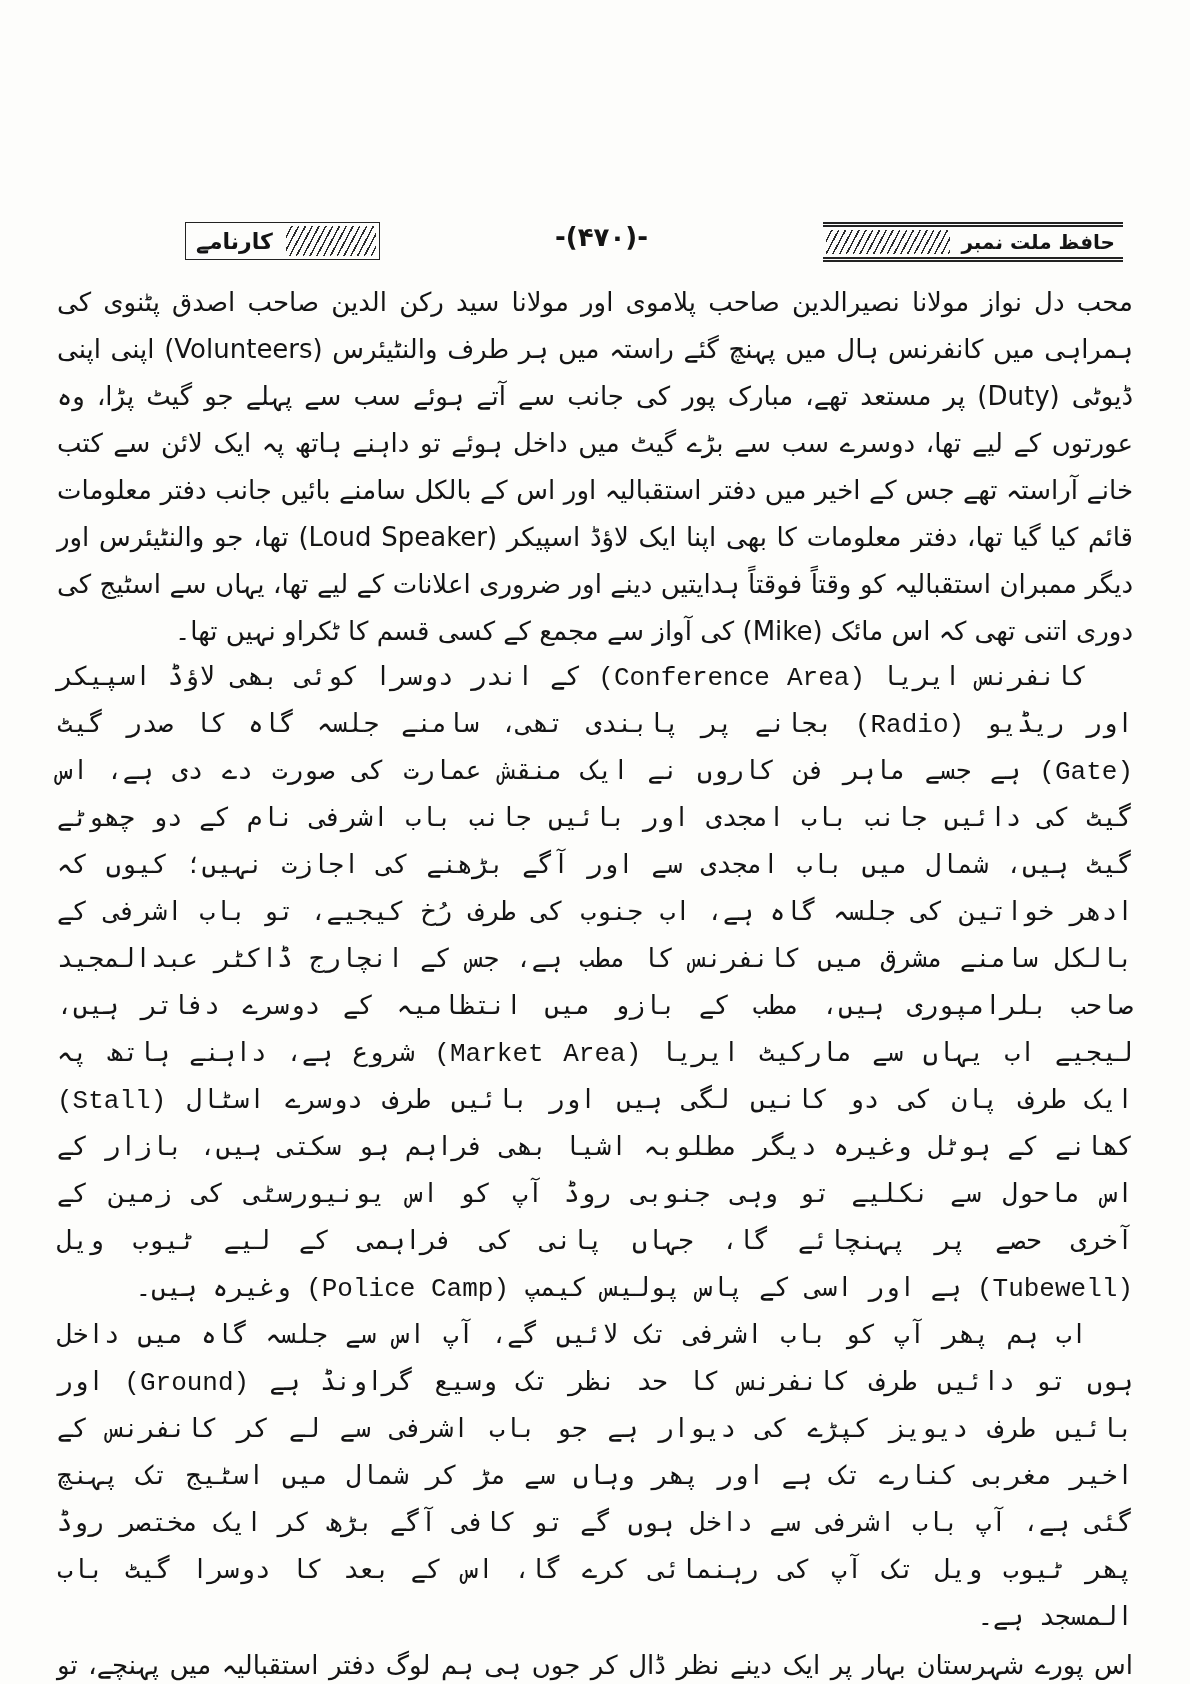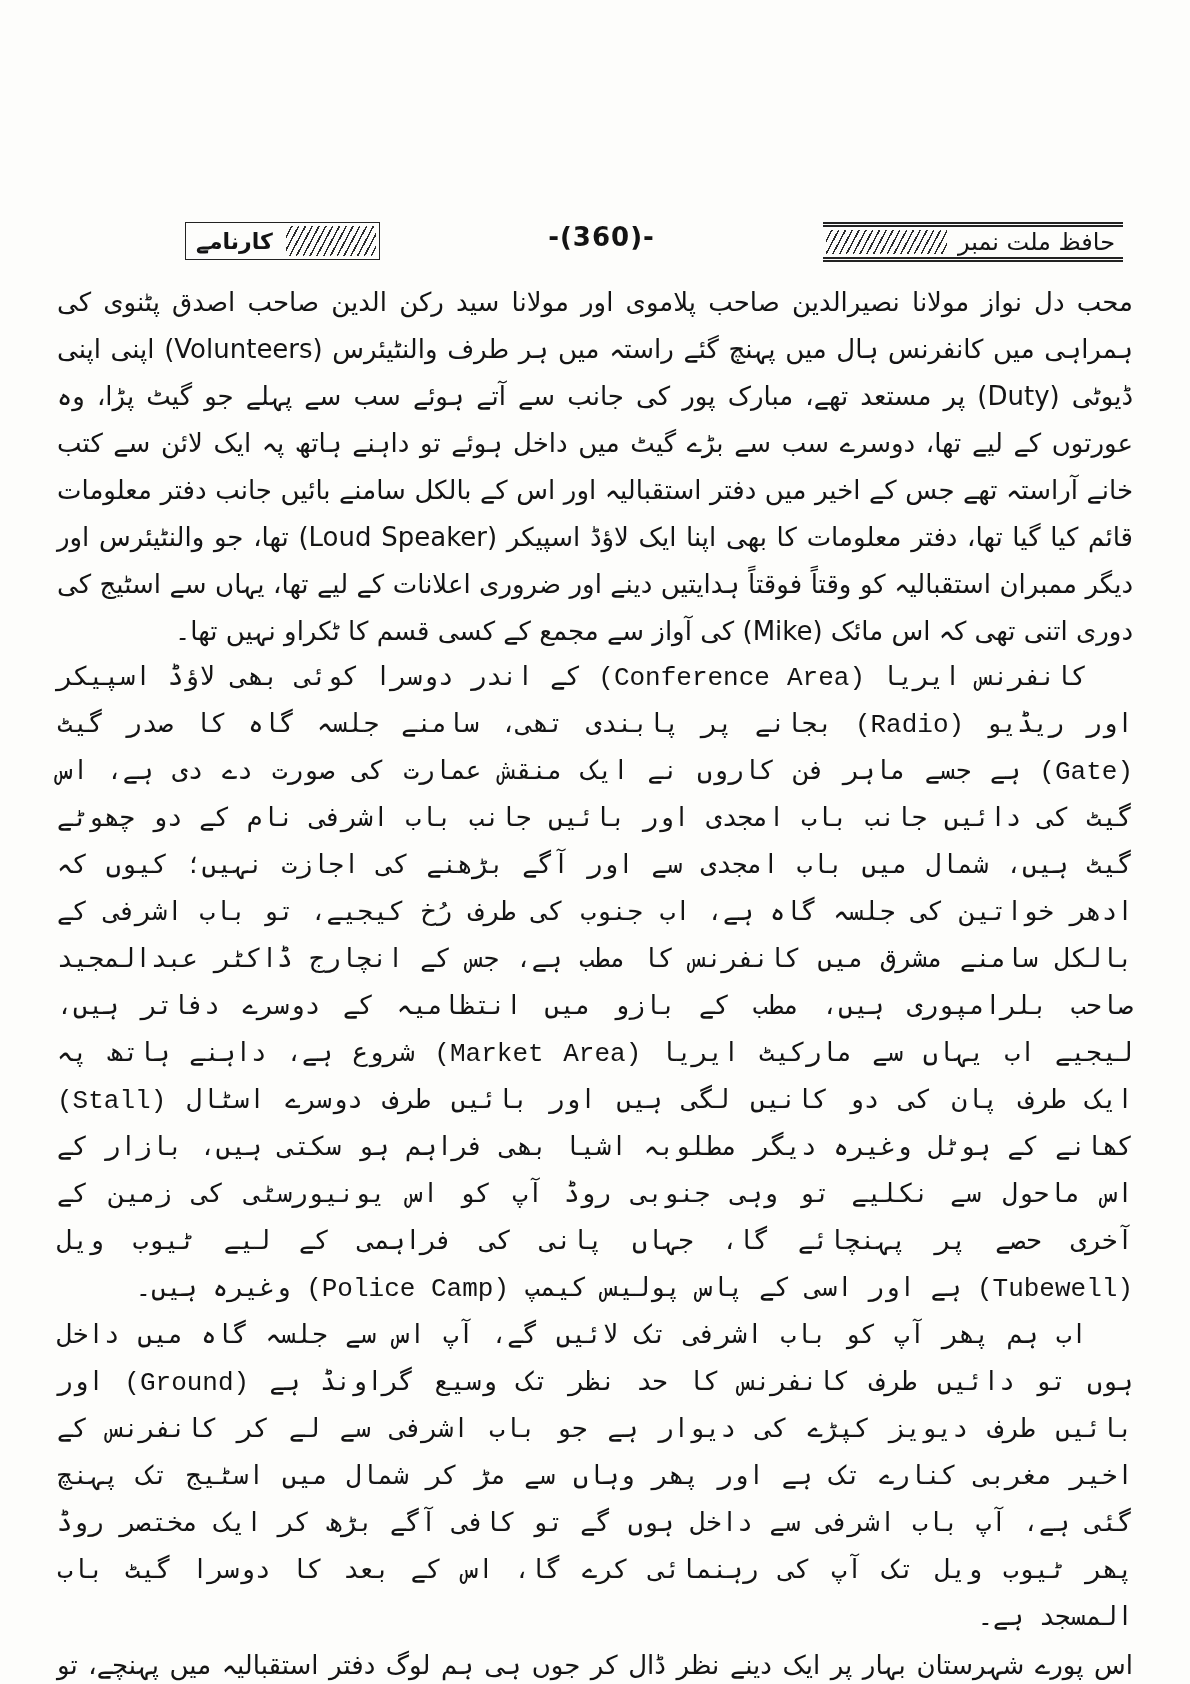--- a/index.html
+++ b/index.html
@@ -62,22 +62,22 @@
     height: 40px;
     border-top: 5px double #222;
     border-bottom: 5px double #222;
     box-sizing: border-box;
   }
   .hdr-right-box .title {
     display: flex;
     align-items: center;
     justify-content: center;
     padding: 0 8px;
-    font-size: 24px;
-    font-weight: normal;
+    font-size: 20px;
+    font-weight: bold;
     white-space: nowrap;
   }
   
   .body-text {
     direction: rtl;
     text-align: justify;
     font-size: 26px;
     line-height: 47px;
   }
   .body-text p {
@@ -93,21 +93,21 @@
 
 <div class="page">
 
   <div class="header">
 
     <div class="hdr-left-box">
       <span class="label">کارنامے</span>
       <div class="hatch"></div>
     </div>
 
-    <div class="hdr-center">-(360)-</div>
+    <div class="hdr-center">-(۴۷۰)-</div>
 
     <div class="hdr-right-box">
       <div class="hatch"></div>
       <span class="title">حافظ ملت نمبر</span>
     </div>
 
   </div>
 
   <div class="body-text">
     <p>محب دل نواز مولانا نصیرالدین صاحب پلاموی اور مولانا سید رکن الدین صاحب اصدق پٹنوی کی ہمراہی میں کانفرنس ہال میں پہنچ گئے راستہ میں ہر طرف والنٹیئرس (Volunteers) اپنی اپنی ڈیوٹی (Duty) پر مستعد تھے، مبارک پور کی جانب سے آتے ہوئے سب سے پہلے جو گیٹ پڑا، وہ عورتوں کے لیے تھا، دوسرے سب سے بڑے گیٹ میں داخل ہوئے تو داہنے ہاتھ پہ ایک لائن سے کتب خانے آراستہ تھے جس کے اخیر میں دفتر استقبالیہ اور اس کے بالکل سامنے بائیں جانب دفتر معلومات قائم کیا گیا تھا، دفتر معلومات کا بھی اپنا ایک لاؤڈ اسپیکر (Loud Speaker) تھا، جو والنٹیئرس اور دیگر ممبران استقبالیہ کو وقتاً فوقتاً ہدایتیں دینے اور ضروری اعلانات کے لیے تھا، یہاں سے اسٹیج کی دوری اتنی تھی کہ اس مائک (Mike) کی آواز سے مجمع کے کسی قسم کا ٹکراو نہیں تھا۔</p>

